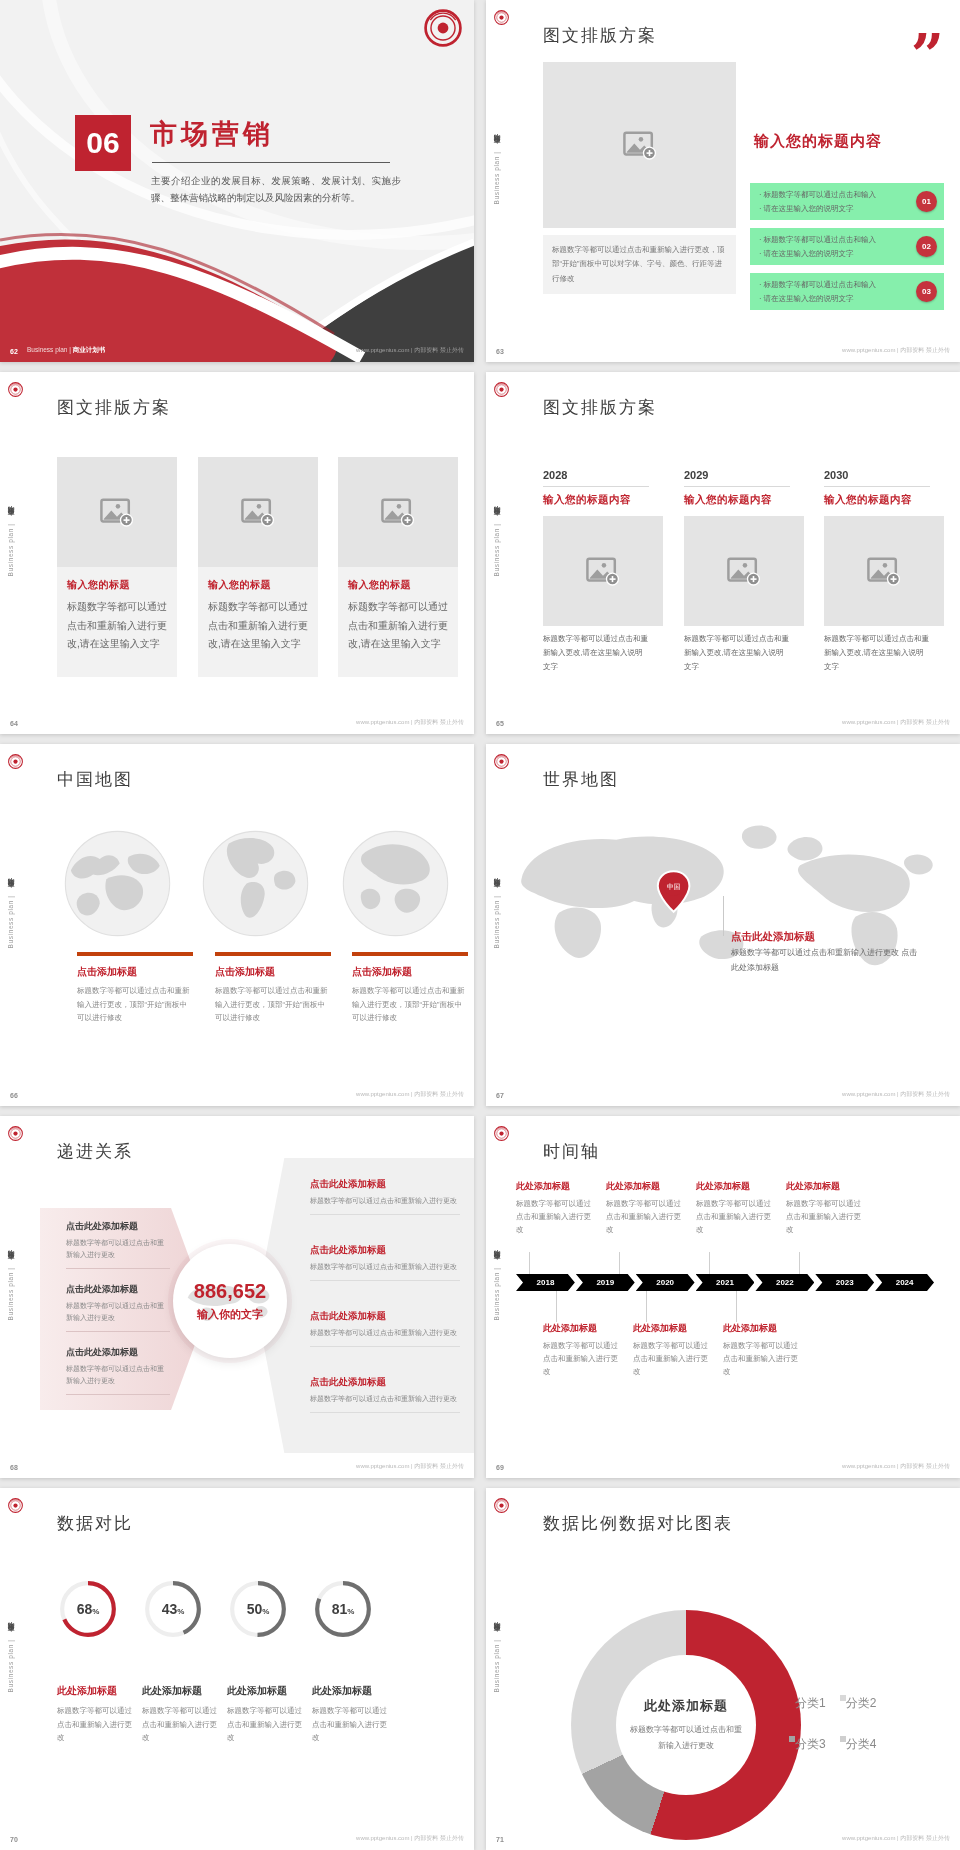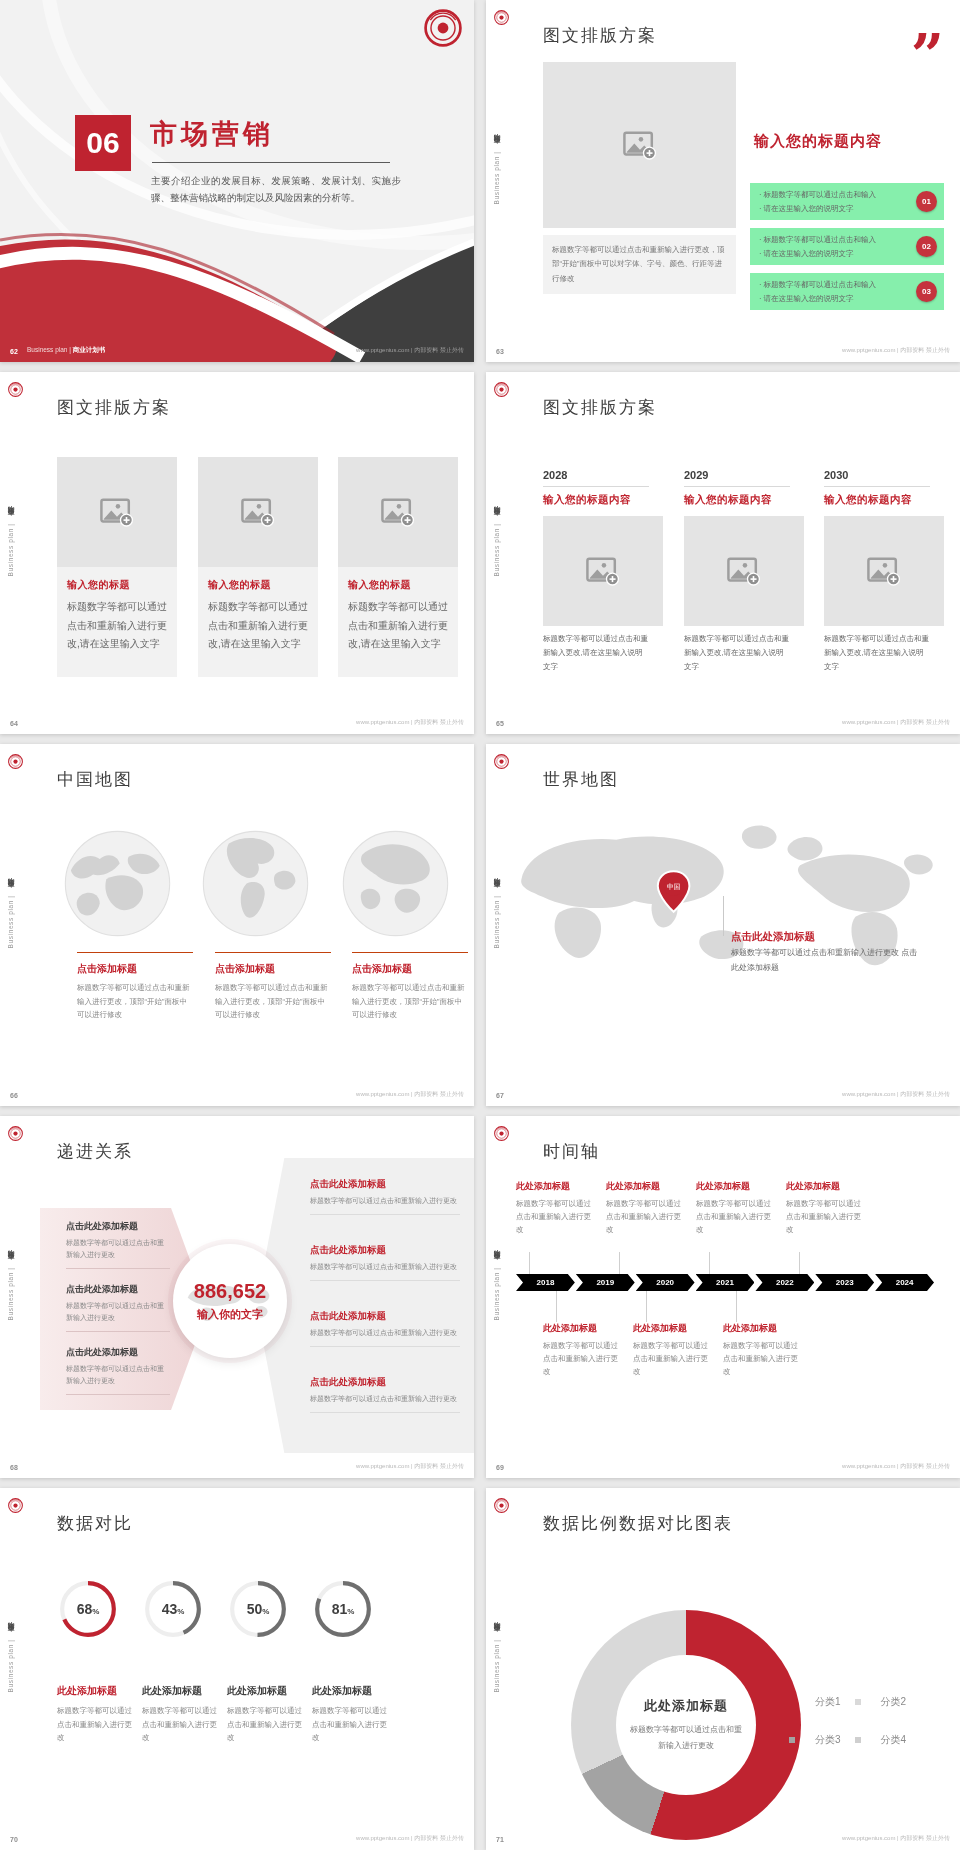--- a/index.html
+++ b/index.html
@@ -46,21 +46,21 @@
 .c64-t{position:absolute;width:120px;height:110px;background:#f2f2f2;padding:11px 10px 0}
 .c64-t h4{font-size:10px;color:#c0232e;margin-bottom:6px;letter-spacing:.5px}
 .c64-t p{font-size:10px;color:#666;line-height:1.85}
 .c65 h5{font-size:11px;color:#3f3f3f;padding-bottom:5px;border-bottom:1px solid #d9d9d9}
 .c65 h4{font-size:10.5px;color:#c0232e;margin-top:6px;letter-spacing:.5px}
 .c65 p{font-size:7.5px;color:#666;line-height:1.85;margin-top:6px}
 .c65{position:absolute;top:97px;width:106px}
 .c65 .ph{position:relative;margin-top:9px}
 
 .globe{position:absolute;top:84px;width:111px;height:111px}
-.g-txt{position:absolute;top:208px;width:116px;border-top:1px solid #c2410c;padding-top:9px}
+.g-txt{position:absolute;top:208px;width:116px;border-top:4px solid #c2410c;padding-top:9px}
 .g-txt h4{font-size:10px;color:#c0232e;font-weight:bold;margin-bottom:5px}
 .g-txt p{font-size:7.5px;color:#888;line-height:1.8}
 
 .wmap{position:absolute;left:18px;top:66px;width:442px;height:168px}
 .s67-vline{position:absolute;left:237px;top:152px;width:1px;height:40px;background:#c9c9c9}
 .s67-head{position:absolute;left:245px;top:186px;font-size:10.5px;font-weight:bold;color:#c0232e}
 .s67-body{position:absolute;left:245px;top:201px;width:188px;font-size:8px;color:#666;line-height:1.9}
 
 .chev-pink{position:absolute;left:40px;top:92px;width:168px;height:202px;background:linear-gradient(90deg,#f8ecec,#eed4d5);clip-path:polygon(0 0,78% 0,100% 50%,78% 100%,0 100%)}
 .chev-gray{position:absolute;left:256px;top:42px;width:218px;height:295px;background:#f0f0f0;clip-path:polygon(13% 0,100% 0,100% 100%,13% 100%,0 50%)}
@@ -91,21 +91,21 @@
 .stat-val i{font-style:normal;font-size:8px;margin-top:5px}
 .stat h4{font-size:10px;font-weight:bold;margin-top:44px}
 .stat p{font-size:7.5px;color:#888;line-height:1.8;margin-top:6px;width:80px}
 
 .donut{position:absolute;left:85px;top:122px;width:230px;height:230px;border-radius:50%}
 .donut-hole{position:absolute;left:130px;top:167px;width:140px;height:140px;border-radius:50%;background:#fff;display:flex;flex-direction:column;align-items:center;justify-content:center;text-align:center}
 .donut-hole h4{font-size:13px;font-weight:bold;color:#3f3f3f;letter-spacing:1px}
 .donut-hole p{font-size:8px;color:#777;line-height:1.9;width:112px;margin-top:7px}
 .legend{position:absolute;left:303px;top:207px;width:150px}
 .leg-row{display:flex;gap:14px;margin-bottom:24px}
-.leg-item{display:flex;align-items:center;gap:20px;font-size:10px;color:#8a8a8a}
+.leg-item{display:flex;align-items:flex-start;gap:0;font-size:12px;color:#8a8a8a}
 .leg-sq{width:6px;height:6px;display:inline-block}
 </style>
 </head>
 <body>
 
 <svg width="0" height="0" style="position:absolute">
   <defs>
     <g id="sealg">
       <circle cx="12" cy="12" r="11" fill="none" stroke="#bf2330" stroke-width="1.7"></circle>
       <circle cx="12" cy="12" r="7.6" fill="none" stroke="#bf2330" stroke-width=".9"></circle>

